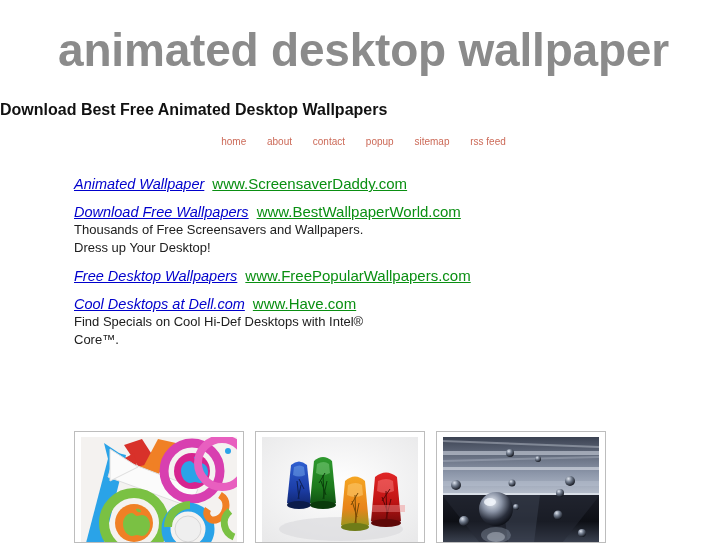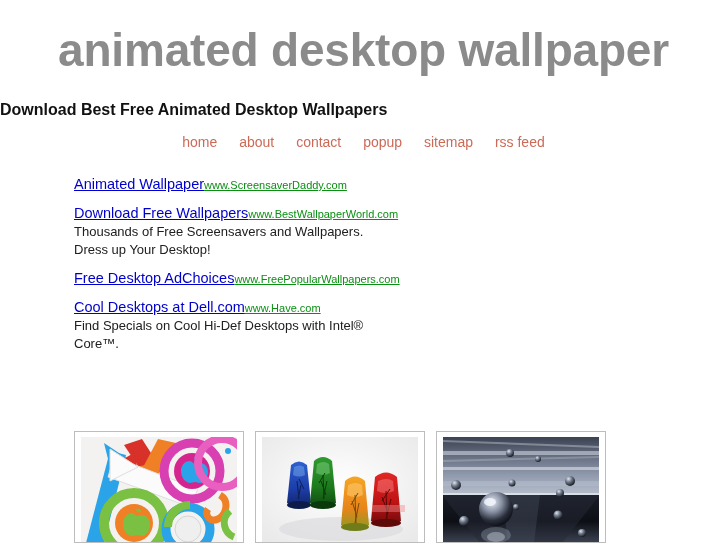--- a/index.html
+++ b/index.html
@@ -46,21 +46,21 @@
     line-height: 15px;
   }
 
   
   .nav {
     position: absolute;
     top: 134px;
     left: 0;
     width: 727px;
     text-align: center;
-    font-size: 14px;
+    font-size: 10px;
     line-height: 16px;
     white-space: nowrap;
   }
   .nav a {
     color: #cc6a58;
     text-decoration: none;
     margin: 0 9px;
     cursor: pointer;
   }
 
@@ -77,26 +77,27 @@
   .ad-headline-row {
     line-height: 17px;
     white-space: nowrap;
   }
   .ad-title {
     font-size: 14.5px;
     color: #0000cc;
     text-decoration: underline;
     font-weight: normal;
     cursor: pointer;
+    font-style: italic;
   }
   .ad-url {
-    font-size: 11px;
+    font-size: 15px;
     color: #0a8f12;
     text-decoration: underline;
-    margin-left: 0;
+    margin-left: 8px;
     cursor: pointer;
   }
   .ad-desc {
     font-size: 13px;
     color: #202020;
     line-height: 18px;
     max-width: 320px;
   }
 
   
@@ -198,21 +199,21 @@
 
     <div class="ad">
       <div class="ad-headline-row">
         <span class="ad-title">Download Free Wallpapers</span><span class="ad-url">www.BestWallpaperWorld.com</span>
       </div>
       <div class="ad-desc">Thousands of Free Screensavers and Wallpapers. Dress up Your Desktop!</div>
     </div>
 
     <div class="ad">
       <div class="ad-headline-row">
-        <span class="ad-title">Free Desktop AdChoices</span><span class="ad-url">www.FreePopularWallpapers.com</span>
+        <span class="ad-title">Free Desktop Wallpapers</span><span class="ad-url">www.FreePopularWallpapers.com</span>
       </div>
     </div>
 
     <div class="ad">
       <div class="ad-headline-row">
         <span class="ad-title">Cool Desktops at Dell.com</span><span class="ad-url">www.Have.com</span>
       </div>
       <div class="ad-desc">Find Specials on Cool Hi-Def Desktops with Intel® Core™.</div>
     </div>
 

